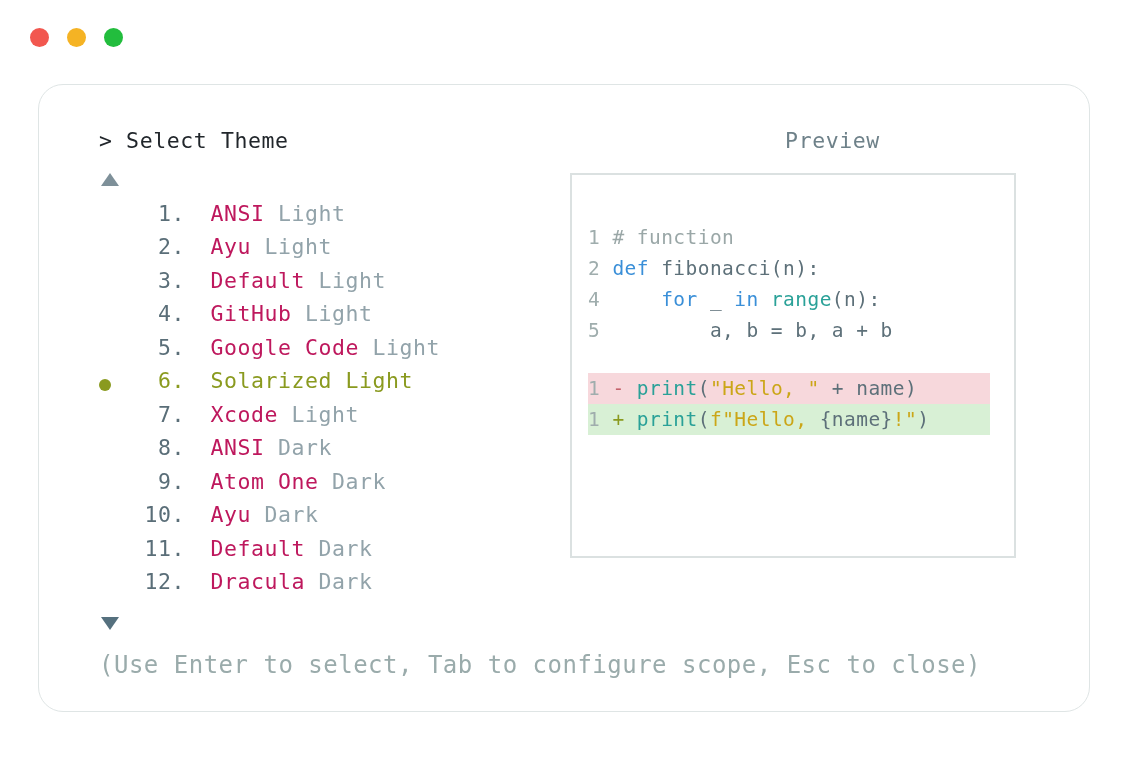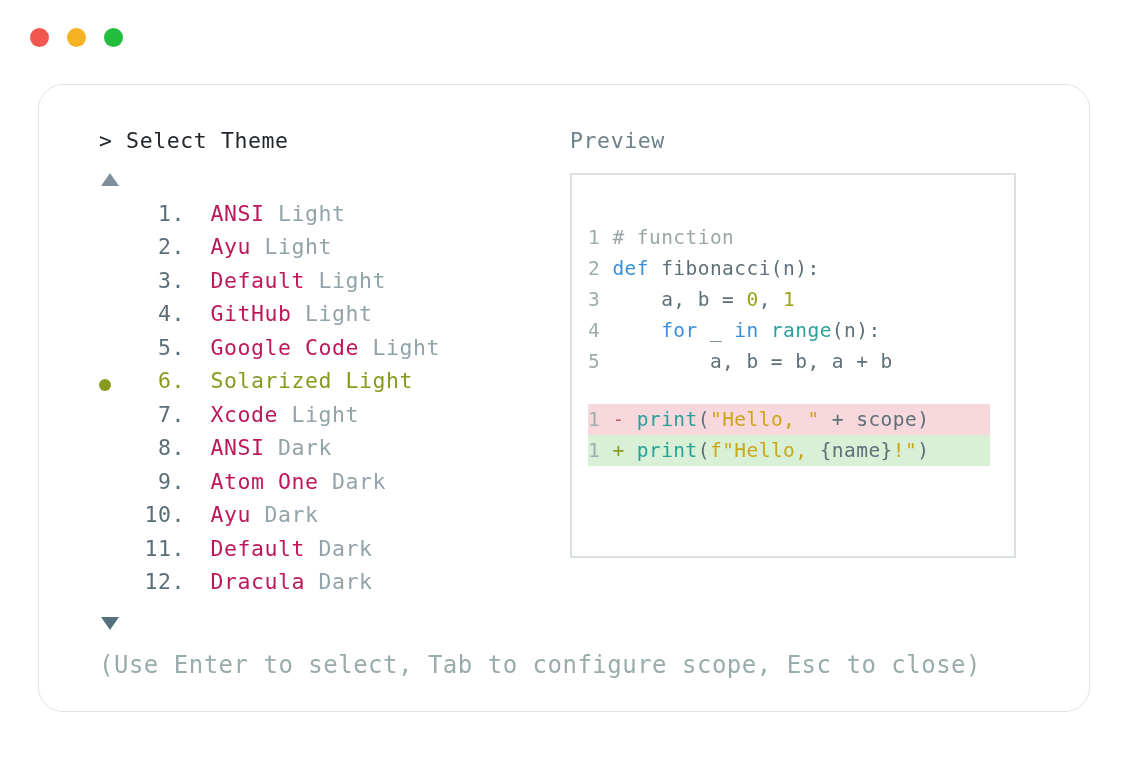--- a/index.html
+++ b/index.html
@@ -65,20 +65,21 @@
     margin-bottom: 20px;
   }
   .prompt .caret { color: #21262b; }
 
   .preview-label {
     font-size: 21.5px;
     line-height: 1.1;
     color: #6e8189;
     letter-spacing: 0.6px;
     margin-bottom: 20px;
+    text-align: center;
   }
 
   
   .arrow {
     width: 0; height: 0;
     border-left: 9px solid transparent;
     border-right: 9px solid transparent;
     display: block;
     margin-left: 2px;
   }
@@ -307,30 +308,29 @@
         <div class="col-right">
 
           <div class="preview-label">Preview</div>
 
           <div class="preview-panel">
 
             <span class="code-line"><span class="lno">1</span><span class="k-cmt"> # function</span></span>
 
             <span class="code-line"><span class="lno">2</span><span class="k-def"> def</span><span class="k-txt"> fibonacci(n):</span></span>
 
-            <span class="code-line"><span class="lno">3</span><span class="k-txt">     a, b = </span><span class="k-num">0</span><span class="k-txt">, </span><span class="k-num">1</span></span>
 
             <span class="code-line"><span class="lno">4</span><span class="k-def">     for</span><span class="k-txt"> _ </span><span class="k-def">in</span><span class="k-txt"> </span><span class="k-fn">range</span><span class="k-txt">(n):</span></span>
 
             <span class="code-line"><span class="lno">5</span><span class="k-txt">         a, b = b, a + b</span></span>
 
 
             <div class="code-gap"></div>
 
-            <span class="code-line diff-line diff-del"><span class="lno">1</span><span class="m-del">&nbsp;<span>-</span></span><span class="k-fn"> print</span><span class="k-txt">(</span><span class="k-str">"Hello, "</span><span class="k-txt"> + scope)</span></span>
+            <span class="code-line diff-line diff-del"><span class="lno">1</span><span class="m-del">&nbsp;<span>-</span></span><span class="k-fn"> print</span><span class="k-txt">(</span><span class="k-str">"Hello, "</span><span class="k-txt"> + name)</span></span>
 
             <span class="code-line diff-line diff-add"><span class="lno">1</span><span class="m-add">&nbsp;<span>+</span></span><span class="k-fn"> print</span><span class="k-txt">(</span><span class="k-str">f"Hello, </span><span class="k-txt">{name}</span><span class="k-str">!"</span><span class="k-txt">)</span></span>
 
           </div>
         </div>
 
       </div>
 
       <div class="hint">(Use Enter to select, Tab to configure scope, Esc to close)</div>
 

